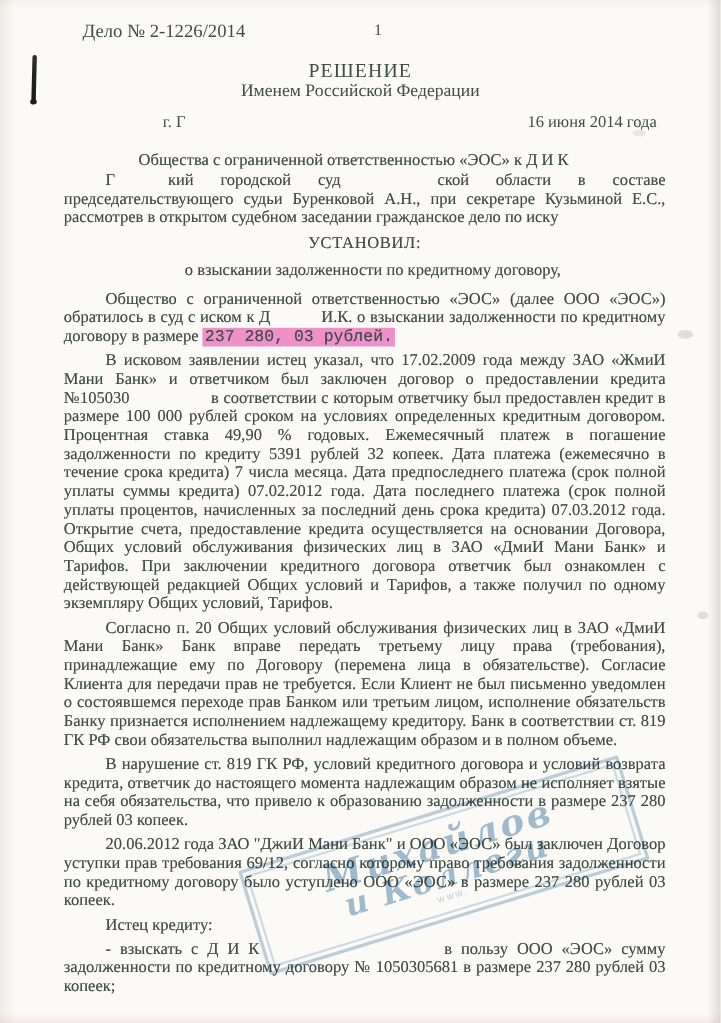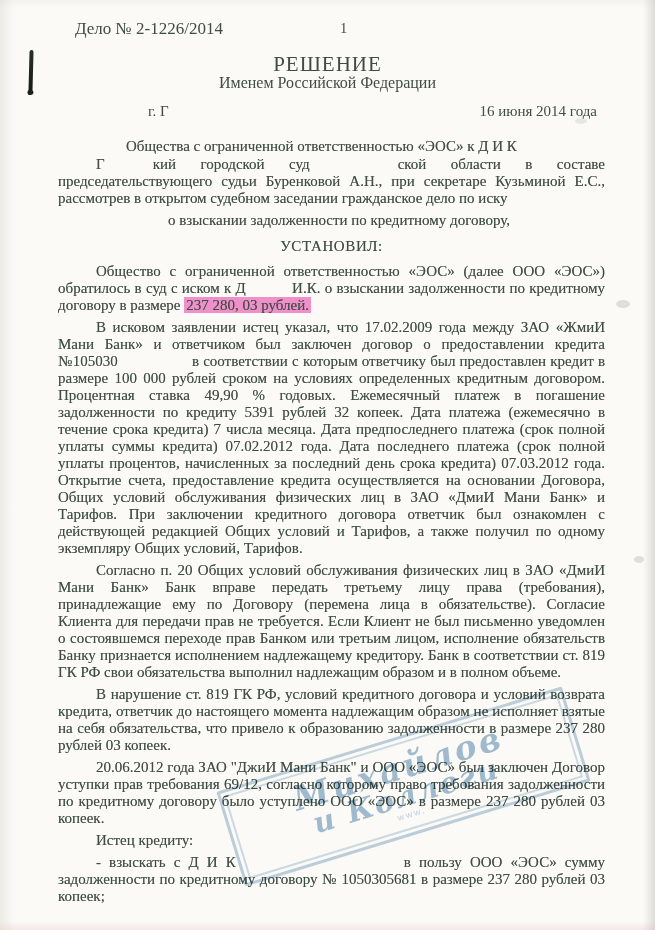--- a/index.html
+++ b/index.html
@@ -17,37 +17,37 @@
       linear-gradient(270deg, rgba(188,186,180,0.45), rgba(188,186,180,0) 12px),
       linear-gradient(0deg, rgba(238,205,205,0.40), rgba(238,205,205,0) 9px),
       linear-gradient(180deg, rgba(220,218,212,0.25), rgba(220,218,212,0) 8px),
       #fbfaf7;
   }
   
   .hdr-row{position:absolute;top:20px;left:0;width:100%;height:18px;}
   .case-no{position:absolute;left:75px;top:0;font-size:17px;}
   .page-no{position:absolute;left:340px;top:0;font-size:14.5px;}
   .title-block{position:absolute;top:56px;left:0;width:100%;text-align:center;}
-  .title-line1{font-size:21px;letter-spacing:1px;}
+  .title-line1{font-size:18px;letter-spacing:1px;}
   .title-line2{font-size:16px;margin-top:1px;}
   .city-date{position:absolute;top:103px;left:0;width:100%;height:18px;}
   .city{position:absolute;left:148px;top:0;}
   .date{position:absolute;right:58px;top:0;}
   
   .doc-body{
     position:absolute;left:58px;top:132px;width:547px;
     text-align:justify;
     text-shadow:0 0 0.5px rgba(63,77,68,0.55);
   }
   .para{margin:0 0 5px;text-indent:38px;text-align:justify;}
   .para.party{text-indent:0;text-align:left;margin:6px 0 1px 68px;}
   .para.party2{text-indent:0;text-align:left;margin:0 0 9px 110px;}
   .para.center-heading{text-indent:0;text-align:center;letter-spacing:0.6px;margin:6px 0 8px;}
   .gap{display:inline-block;height:1px;vertical-align:baseline;}
-  mark.hl{background:#ef90ca;color:inherit;padding:0 2px;}
+  mark.hl{background:#ef90ca;color:inherit;padding:0 2px;font-family:Liberation Mono, monospace;}
   
   .pen-mark{
     position:absolute;left:29px;top:50px;width:4px;height:43px;
     background:linear-gradient(180deg,#2a2f2a,#151a15);
     border-radius:2px;transform:rotate(1.5deg);
   }
   .pen-mark::after{
     content:"";position:absolute;left:-1px;bottom:-2px;width:6px;height:5px;
     background:#1c211c;border-radius:50%;
   }
@@ -106,22 +106,22 @@
   </div>
 
   <div class="city-date">
     <span class="city">г. Г</span>
     <span class="date">16 июня 2014 года</span>
   </div>
 
   <div class="doc-body">
       <p class="para party">Общества с ограниченной ответственностью «ЭОС» к Д&nbsp;И&nbsp;К</p>
       <p class="para ">Г<span class="gap" style="width: 48px;"></span>кий городской суд<span class="gap" style="width: 88px;"></span>ской области в составе председательствующего судьи Буренковой А.Н., при секретаре Кузьминой Е.С., рассмотрев в открытом судебном заседании гражданское дело по иску</p>
+      <p class="para center-heading">УСТАНОВИЛ:</p>
       <p class="para party2">о взыскании задолженности по кредитному договору,</p>
-      <p class="para center-heading">УСТАНОВИЛ:</p>
       <p class="para ">Общество с ограниченной ответственностью «ЭОС» (далее ООО «ЭОС») обратилось в суд с иском к Д<span class="gap" style="width: 42px;"></span> И.К. о взыскании задолженности по кредитному договору в размере <mark class="hl">237 280, 03 рублей.</mark></p>
       <p class="para ">В исковом заявлении истец указал, что 17.02.2009 года между ЗАО «ЖмиИ Мани Банк» и ответчиком был заключен договор о предоставлении кредита №105030<span class="gap" style="width: 70px;"></span> в соответствии с которым ответчику был предоставлен кредит в размере 100 000 рублей сроком на условиях определенных кредитным договором. Процентная ставка 49,90 % годовых. Ежемесячный платеж в погашение задолженности по кредиту 5391 рублей 32 копеек. Дата платежа (ежемесячно в течение срока кредита) 7 числа месяца. Дата предпоследнего платежа (срок полной уплаты суммы кредита) 07.02.2012 года. Дата последнего платежа (срок полной уплаты процентов, начисленных за последний день срока кредита) 07.03.2012 года. Открытие счета, предоставление кредита осуществляется на основании Договора, Общих условий обслуживания физических лиц в ЗАО «ДмиИ Мани Банк» и Тарифов.  При заключении кредитного договора ответчик был ознакомлен с действующей редакцией Общих условий и Тарифов, а также получил по одному экземпляру Общих условий, Тарифов.</p>
       <p class="para ">Согласно п. 20 Общих условий обслуживания физических лиц в ЗАО «ДмиИ Мани Банк» Банк вправе передать третьему лицу права (требования), принадлежащие ему по Договору (перемена лица в обязательстве). Согласие Клиента для передачи прав не требуется. Если Клиент не был письменно уведомлен о состоявшемся переходе прав Банком или третьим лицом, исполнение обязательств Банку признается исполнением надлежащему кредитору. Банк в соответствии ст. 819 ГК РФ свои обязательства выполнил надлежащим образом и в полном объеме.</p>
       <p class="para ">В нарушение ст. 819 ГК РФ, условий кредитного договора и условий возврата кредита, ответчик до настоящего момента надлежащим образом не исполняет взятые на себя обязательства, что привело к образованию задолженности в размере 237 280 рублей 03 копеек.</p>
       <p class="para ">20.06.2012 года ЗАО "ДжиИ Мани Банк" и ООО «ЭОС» был заключен Договор уступки прав требования 69/12, согласно которому право требования задолженности по кредитному договору было уступлено ООО «ЭОС» в размере 237 280 рублей 03 копеек.</p>
       <p class="para ">Истец кредиту:</p>
       <p class="para ">- взыскать с Д&nbsp;И&nbsp;К<span class="gap" style="width: 160px;"></span> в пользу ООО «ЭОС» сумму задолженности по кредитному договору № 1050305681 в размере 237 280 рублей 03 копеек;</p>
     </div>
 
   <div class="stamp">

